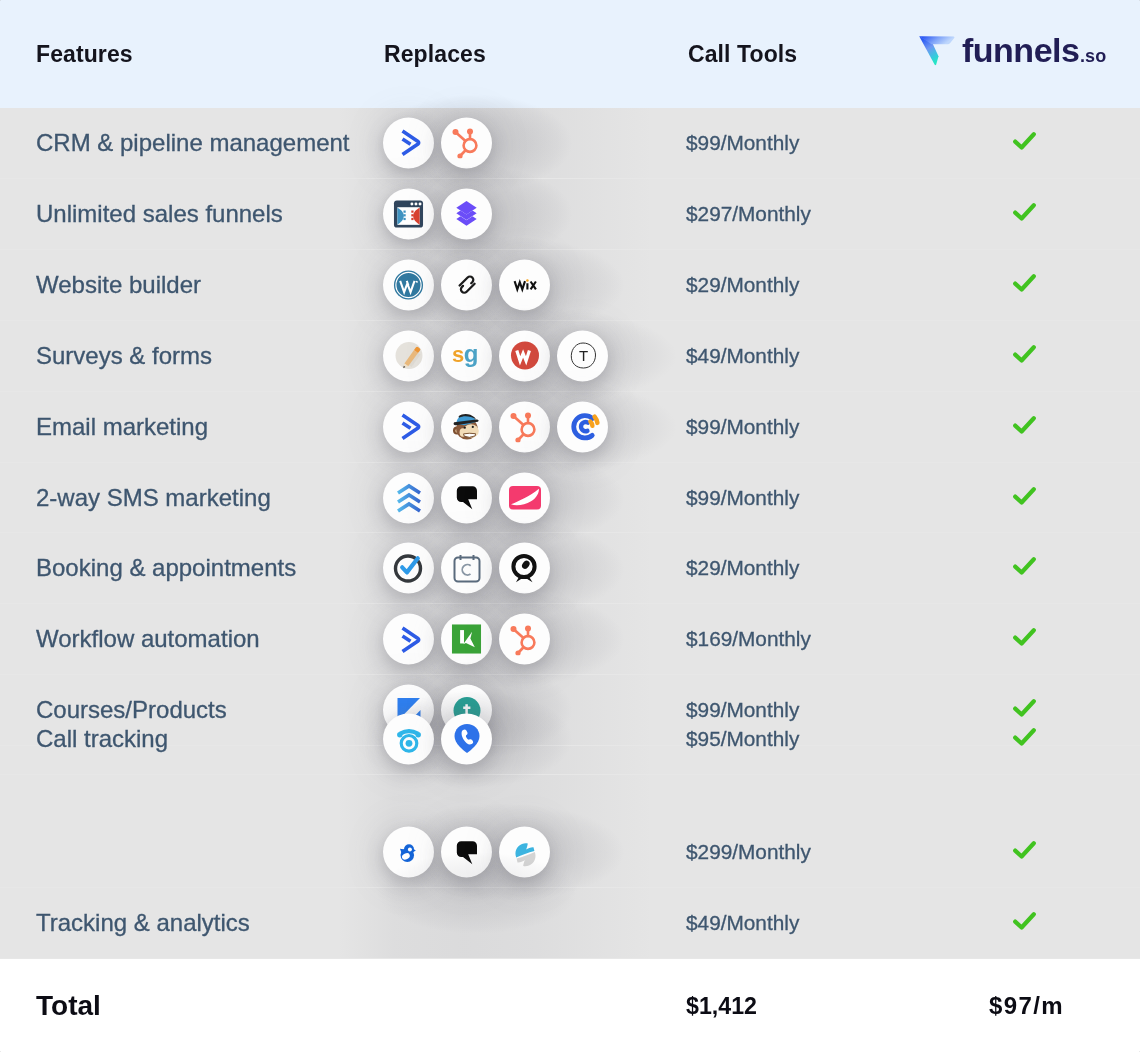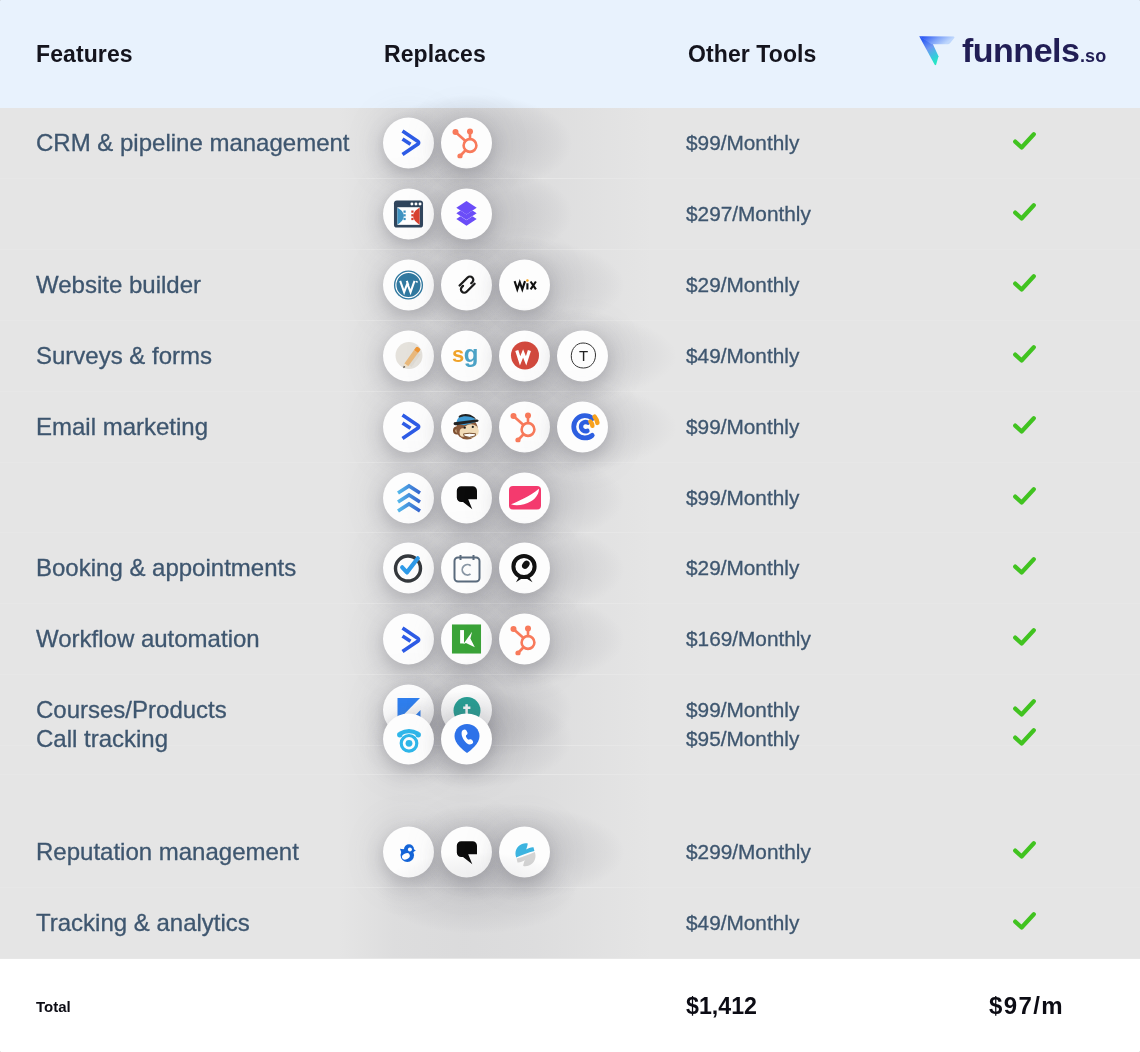--- a/index.html
+++ b/index.html
@@ -13,32 +13,32 @@
   .price { position:absolute; left:686px; top:50%; transform:translateY(-50%); font-size:20.8px; color:#3e566f; -webkit-text-stroke:0.3px #3e566f; }
   .icons { position:absolute; left:383px; top:50%; transform:translateY(-50%); display:flex; }
   .ic { position:relative; width:51px; height:51px; margin-right:7px; border-radius:50%; background:#fdfdfd;
         box-shadow:0 7px 18px rgba(95,95,105,0.30), 0 3px 40px rgba(110,110,120,0.18); display:flex; align-items:center; justify-content:center; }
   .check { position:absolute; left:1013px; top:50%; transform:translateY(-50%); width:23px; text-align:center; }
   .glow { position:absolute; top:-26px; height:122px; border-radius:50%;
           background:radial-gradient(ellipse 50% 50% at 50% 50%, rgba(105,105,115,0.20) 0%, rgba(105,105,115,0.12) 45%, rgba(105,105,115,0.05) 68%, rgba(105,105,115,0) 80%); }
   .band { position:absolute; left:338px; top:0; width:315px; height:959px;
           background:linear-gradient(90deg, rgba(120,120,130,0) 0%, rgba(120,120,130,0.075) 18%, rgba(120,120,130,0.095) 40%, rgba(120,120,130,0.075) 62%, rgba(120,120,130,0.035) 82%, rgba(120,120,130,0) 100%); }
   .total { position:absolute; left:0; top:959px; width:1140px; height:93px; background:#ffffff; }
-  .total .t1 { position:absolute; left:36px; top:50%; transform:translateY(-50%); font-size:15px; font-weight:600; color:#0c0c14; }
+  .total .t1 { position:absolute; left:36px; top:50%; transform:translateY(-50%); font-size:28px; font-weight:600; color:#0c0c14; }
   .total .t2 { position:absolute; left:686px; top:50%; transform:translateY(-50%); font-size:23.2px; font-weight:600; color:#0c0c14; }
   .total .t3 { position:absolute; left:989px; top:50%; transform:translateY(-50%); font-size:24px; font-weight:700; color:#0c0c14; letter-spacing:1.4px; }
 </style>
 </head>
 <body>
 <div class="card">
   <div class="band"></div>
   <div class="header">
     <div class="hcell" style="left:36px;">Features</div>
     <div class="hcell" style="left:384px;">Replaces</div>
-    <div class="hcell" style="left:688px;">Other Tools</div>
+    <div class="hcell" style="left:688px;">Call Tools</div>
     <div class="hcell" style="left:919px;" id="logo">
       <svg width="200" height="42" viewBox="0 0 200 42">
         <defs>
           <linearGradient id="lg1" x1="0.1" y1="0" x2="0.95" y2="0.25">
             <stop offset="0" stop-color="#2753f3"></stop>
               <stop offset="0.55" stop-color="#7fa3f8"></stop>
               <stop offset="1" stop-color="#bed7fc"></stop>
           </linearGradient>
           <linearGradient id="lg2" x1="0.2" y1="0.1" x2="0.62" y2="1">
             <stop offset="0" stop-color="#2b5bf4"></stop>
@@ -81,20 +81,21 @@
 </g>
           </svg>
         </div>
       </div>
     <div class="price">$99/Monthly</div>
     <div class="check"><svg width="23" height="18" viewBox="0 0 23 18">
           <path d="M2.2 9.6 L8.6 15.5 L20.8 2.3" fill="none" stroke="#41c320" stroke-width="4.2" stroke-linecap="round" stroke-linejoin="round"></path>
         </svg></div>
   </div>
   <div class="row" style="top:178.92px; height:70.92px;">
+    <div class="feat">Unlimited sales funnels</div>
     <div class="glow" style="left:352px;width:245px;"></div>
       <div class="icons">
         <div class="ic">
           <svg width="31" height="31" viewBox="0 0 32 32">
 <rect x="1" y="2" width="30" height="28" rx="3" fill="#30455c"></rect>
 <rect x="4.5" y="9" width="23" height="18.2" fill="#ffffff"></rect>
 <circle cx="19.5" cy="5.6" r="1.5" fill="#fff"></circle>
             <circle cx="23.7" cy="5.6" r="1.5" fill="#fff"></circle>
             <circle cx="27.9" cy="5.6" r="1.5" fill="#fff"></circle>
 <path d="M4.5 9.6 C8.5 11.8 11.2 14.5 11.2 18.1 C11.2 21.7 8.5 24.6 4.5 27.2 Z" fill="#3f93c1"></path>
@@ -248,20 +249,21 @@
 </g>
 </svg>
         </div>
       </div>
     <div class="price">$99/Monthly</div>
     <div class="check"><svg width="23" height="18" viewBox="0 0 23 18">
           <path d="M2.2 9.6 L8.6 15.5 L20.8 2.3" fill="none" stroke="#41c320" stroke-width="4.2" stroke-linecap="round" stroke-linejoin="round"></path>
         </svg></div>
   </div>
   <div class="row" style="top:462.58px; height:70.92px;">
+    <div class="feat">2-way SMS marketing</div>
     <div class="glow" style="left:352px;width:303px;"></div>
       <div class="icons">
         <div class="ic">
           <svg width="32" height="31" viewBox="0 0 32 31">
 <defs>
               <linearGradient id="chg" x1="0" y1="0" x2="1" y2="0">
 <stop offset="0" stop-color="#56b8ea"></stop>
                 <stop offset="1" stop-color="#3665cf"></stop>
               </linearGradient>
             </defs>
@@ -403,21 +405,20 @@
 <path d="M10 7.5 c2.5 -1.5 3.5 0.5 4.2 2 c0.7 1.5 0.3 2.3 -0.8 3 c-0.8 0.5 -0.6 1.6 0.3 3 c0.9 1.4 1.8 2 2.6 1.6 c1.2 -0.7 2 -0.6 3 0.7 c1 1.3 1.5 2.6 -0.6 3.8 c-2.6 1.4 -5.6 -0.6 -7.8 -4 c-2.2 -3.4 -3.4 -8.3 -0.9 -10.1 Z" fill="#fff"></path>
 </svg>
         </div>
       </div>
     <div class="price">$95/Monthly</div>
     <div class="check"><svg width="23" height="18" viewBox="0 0 23 18">
           <path d="M2.2 9.6 L8.6 15.5 L20.8 2.3" fill="none" stroke="#41c320" stroke-width="4.2" stroke-linecap="round" stroke-linejoin="round"></path>
         </svg></div>
   </div>
   <div class="row" style="top:817.17px; height:70.92px;">
-    <div class="feat">Reputation management</div>
     <div class="glow" style="left:352px;width:303px;"></div>
       <div class="icons">
         <div class="ic">
           <svg width="33" height="33" viewBox="0 0 33 33">
 <g fill="#1565d8">
 <circle cx="17" cy="13.8" r="5.0"></circle>
 <circle cx="15.3" cy="19.6" r="6.8"></circle>
 <path d="M8.0 13.2 L16.5 14.6 L11.2 21.8 Z"></path>
 <path d="M20.5 13.0 L23.8 15.0 L20.5 17.0 Z"></path>
 </g>

